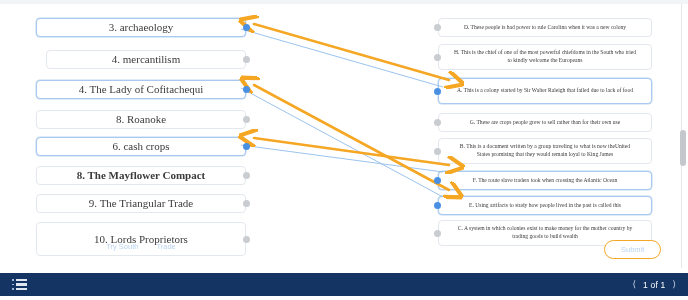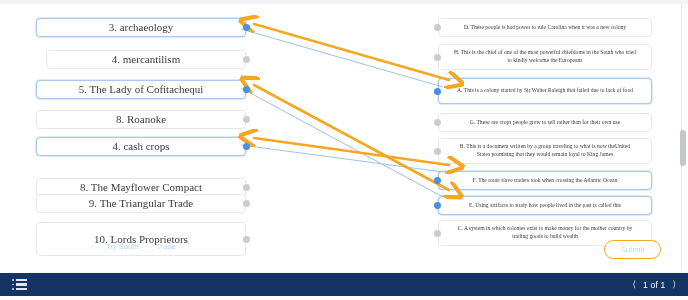--- a/index.html
+++ b/index.html
@@ -250,35 +250,35 @@
           <div class="opt selected">3. archaeology</div>
           <div class="dot active" style="right:-4px;"></div>
         </div>
 
         <div class="row" style="top:42px;  left:0; width:210px; height:19px;padding-left:10px;">
           <div class="opt">4. mercantilism</div>
           <div class="dot" style="right:-4px;"></div>
         </div>
 
         <div class="row" style="top:72px;  left:0; width:210px; height:19px;">
-          <div class="opt selected">5. The Lady of Cofitachequi</div>
+          <div class="opt selected">4. The Lady of Cofitachequi</div>
           <div class="dot active" style="right:-4px;"></div>
         </div>
 
         <div class="row" style="top:102px; left:0; width:210px; height:19px;">
           <div class="opt">8. Roanoke</div>
           <div class="dot" style="right:-4px;"></div>
         </div>
 
         <div class="row" style="top:129px; left:0; width:210px; height:19px;">
-          <div class="opt selected">4. cash crops</div>
+          <div class="opt selected">6. cash crops</div>
           <div class="dot active" style="right:-4px;"></div>
         </div>
 
-        <div class="row" style="top:170px; left:0; width:210px; height:19px;">
+        <div class="row" style="top:158px; left:0; width:210px; height:19px;font-weight:bold;">
           <div class="opt">8. The Mayflower Compact</div>
           <div class="dot" style="right:-4px;"></div>
         </div>
 
         <div class="row" style="top:186px; left:0; width:210px; height:19px;">
           <div class="opt">9. The Triangular Trade</div>
           <div class="dot" style="right:-4px;"></div>
         </div>
 
         <div class="row" style="top:214px; left:0; width:210px; height:34px;">

